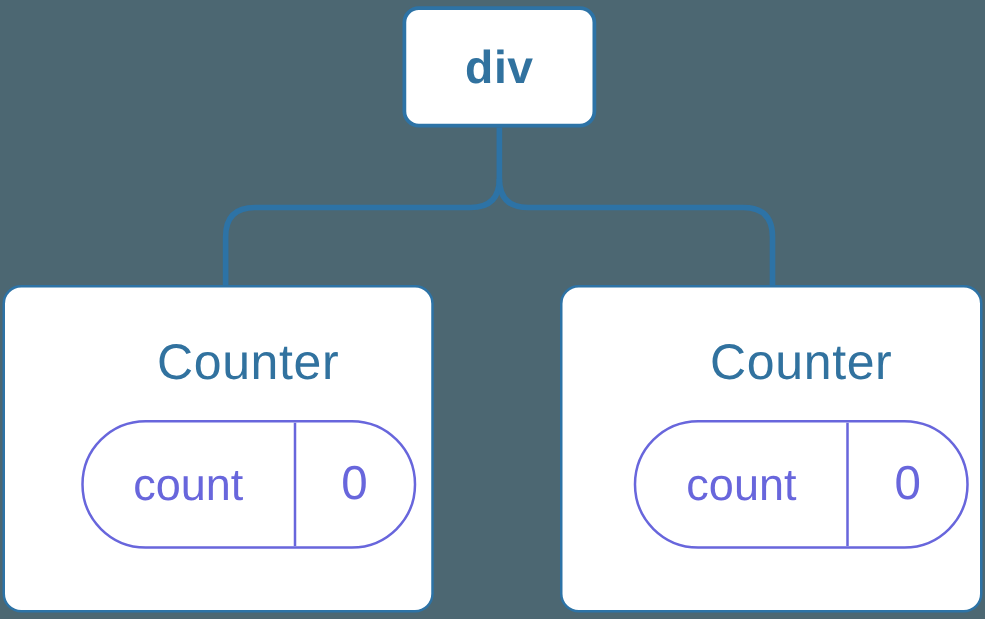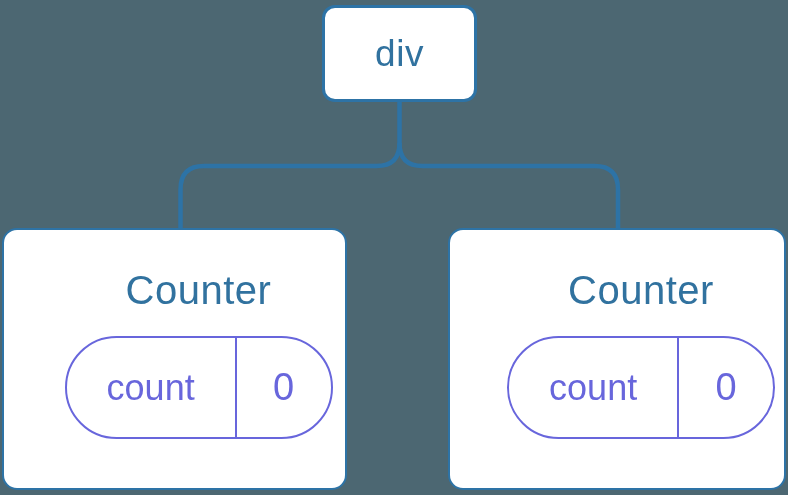--- a/index.html
+++ b/index.html
@@ -27,21 +27,21 @@
     fill:none;stroke:var(--line-blue);stroke-width:4.5px;
   }
   .root-node{
     position:absolute;left:322px;top:5px;width:155px;height:97px;
     background:var(--node-bg);
     border:3.5px solid var(--line-blue);
     border-radius:13px;
     display:flex;align-items:center;justify-content:center;
   }
   .root-node .node-label{
-    font-size:37px;font-weight:400;color:var(--text-blue);
+    font-size:37px;font-weight:700;color:var(--text-blue);
     letter-spacing:.5px;
   }
   .component-card{
     position:absolute;top:228px;height:262px;
     background:var(--node-bg);
     border:2.5px solid var(--line-blue);
     border-radius:15px;
     display:flex;flex-direction:column;align-items:center;padding-left:48px;
   }
   .card-left{left:2px;width:345px;}

